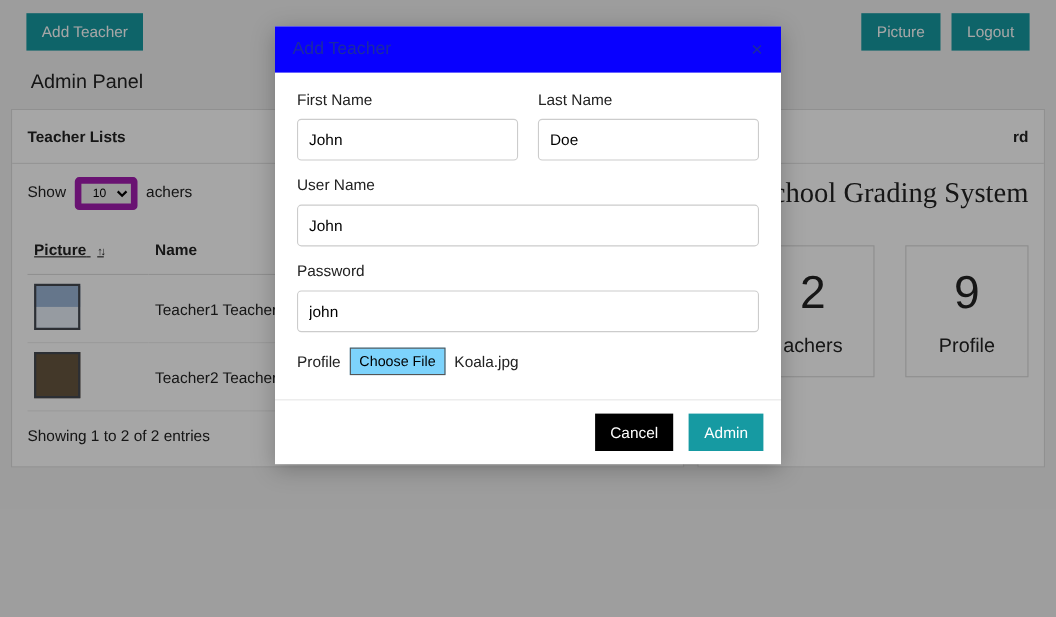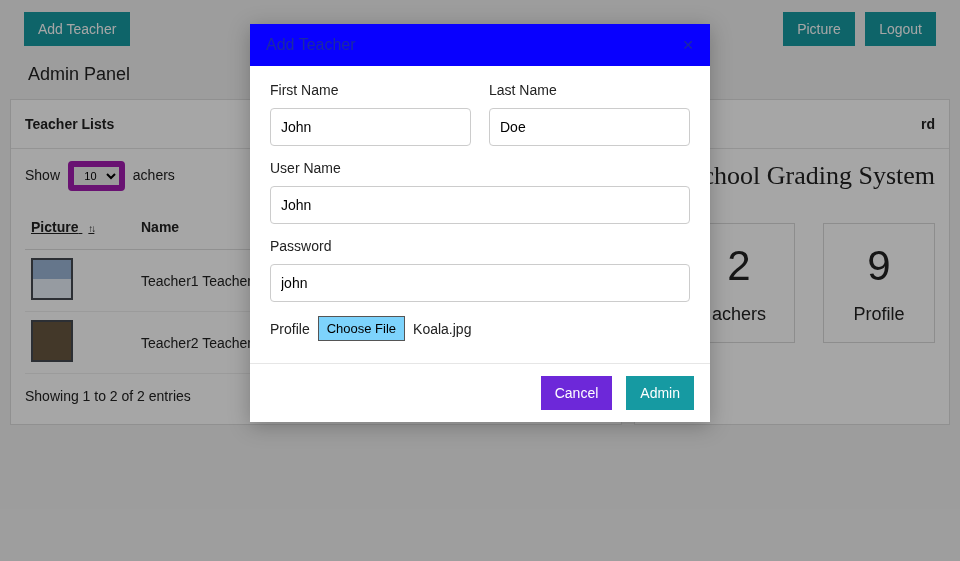--- a/index.html
+++ b/index.html
@@ -21,21 +21,21 @@
     }
     .btn {
       background: #169aa2;
       color: #fff;
       border: none;
       padding: 9px 14px;
       font-size: 14px;
       font-family: 'Segoe UI Light','Segoe UI', sans-serif;
       cursor: pointer;
     }
-    .btn.gray { background: #6d28d9; }
+    .btn.gray { background: #000000; }
     .btn + .btn { margin-left: 6px; }
 
     .page-title {
       padding: 6px 28px 14px;
       font-size: 18px;
       font-weight: 300;
       font-family: Liberation Sans, sans-serif;
     }
 
     .panels {

